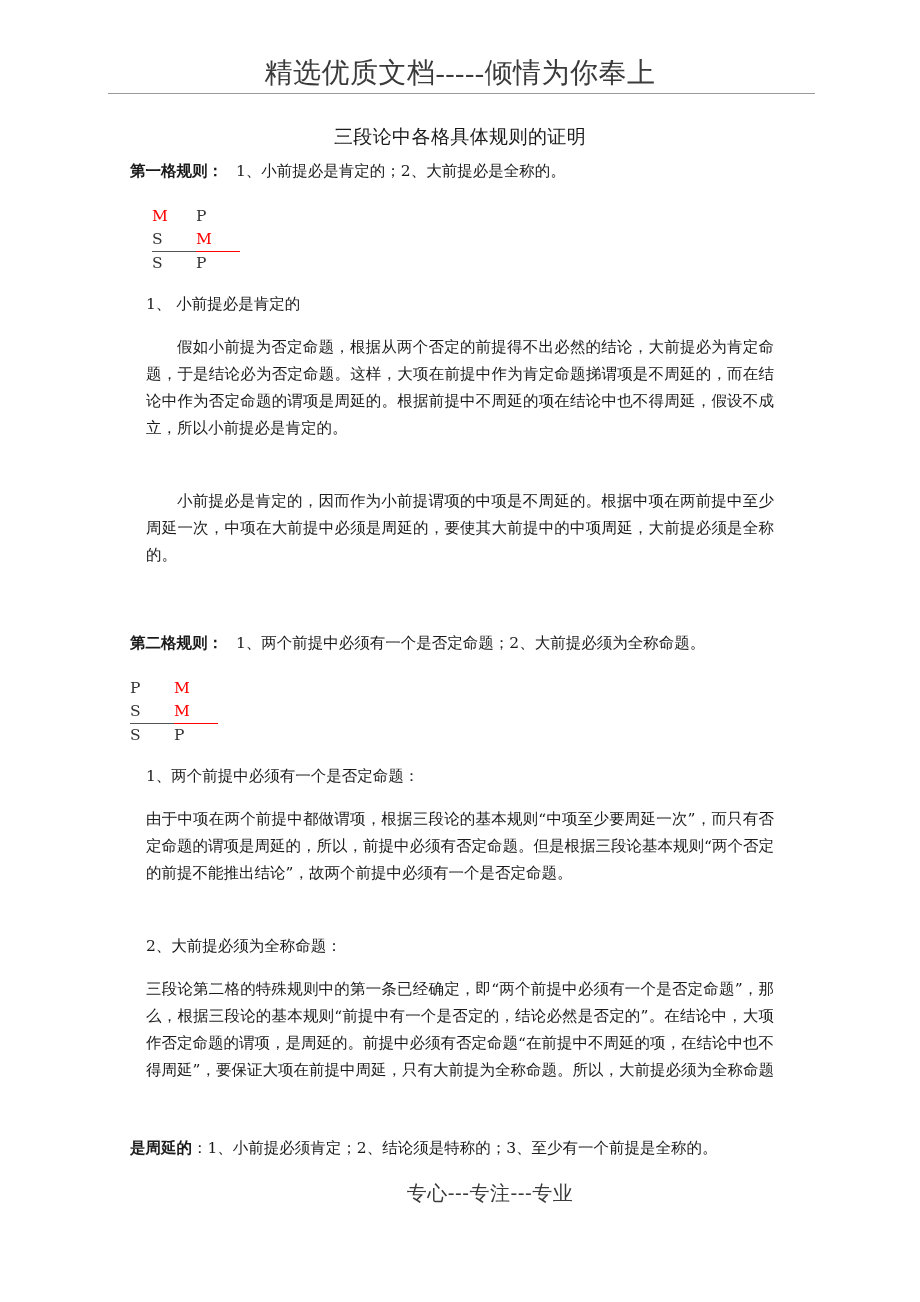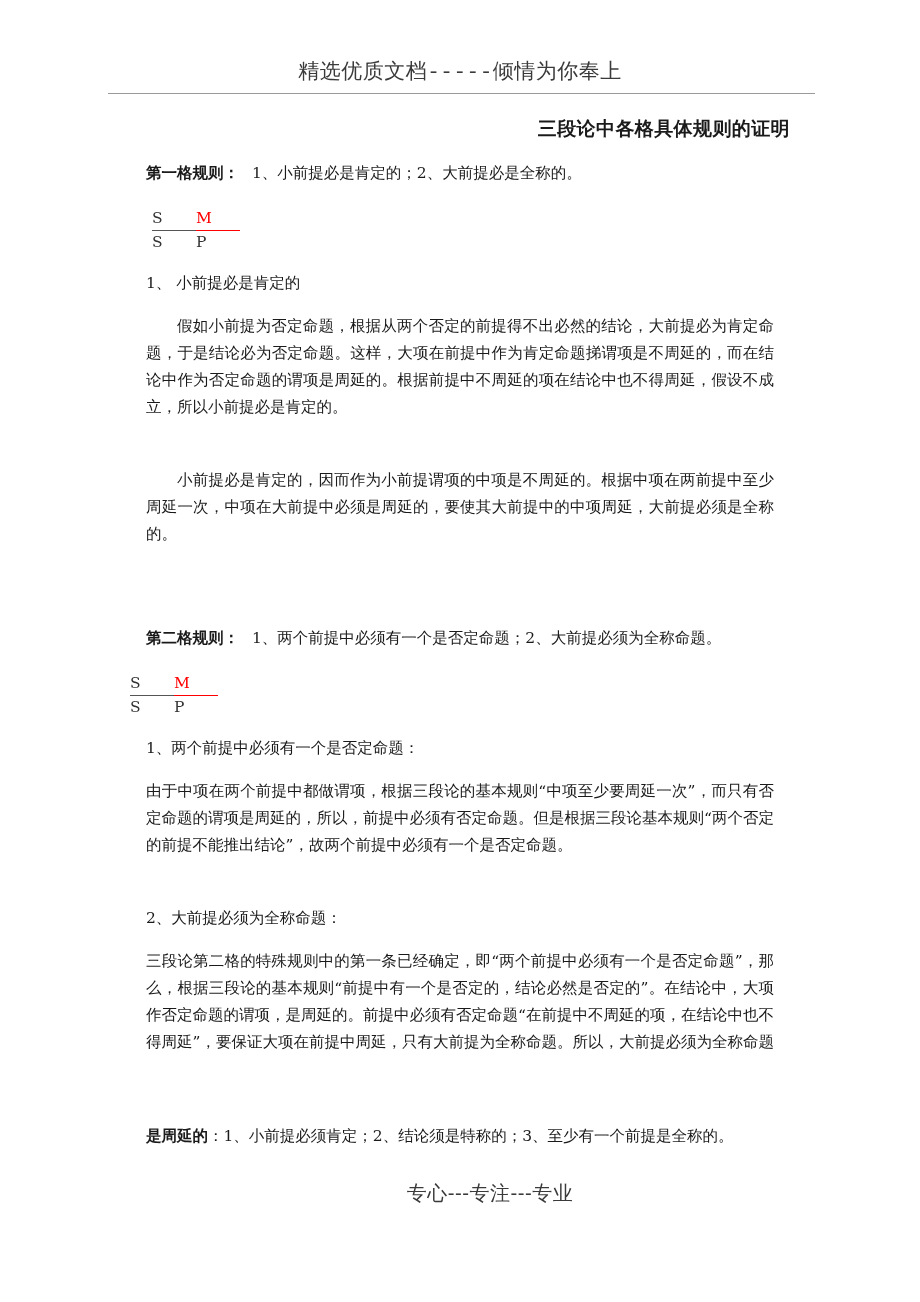--- a/index.html
+++ b/index.html
@@ -23,22 +23,22 @@
 
   
   .header {
     position: absolute;
     left: 0;
     top: 58px;
     width: 920px;
     text-align: center;
   }
   .header-text {
-    font-family: Liberation Mono, monospace;
-    font-size: 21px;
+    font-family: Liberation Serif, serif;
+    font-size: 28px;
     line-height: 30px;
     color: #3a3a3a;
     letter-spacing: 0.5px;
   }
   .header-rule {
     position: absolute;
     left: 108px;
     top: 93px;
     width: 707px;
     height: 1px;
@@ -47,33 +47,33 @@
 
   
   .content {
     position: absolute;
     left: 130px;
     top: 113px;
     width: 660px;
   }
 
   .doc-title {
-    text-align: right;
+    text-align: center;
     font-size: 19px;
     line-height: 30px;
     color: #1a1a1a;
-    margin: 0 0 6px 0;
-    font-weight: bold;
+    margin: 8px 0 6px 0;
+    font-weight: normal;
     letter-spacing: 0.4px;
   }
 
   .rule-head {
     font-size: 15.5px;
     line-height: 27px;
-    margin: 16px;
+    margin: 0;
     text-align: justify;
   }
   .rule-head .lbl {
     font-weight: bold;
   }
   .rule-head .gap {
     display: inline-block;
     width: 13px;
   }
 
@@ -146,36 +146,38 @@
   </div>
   <div class="header-rule"></div>
 
   <div class="content">
 
     <h1 class="doc-title">三段论中各格具体规则的证明</h1>
 
     <p class="rule-head"><span class="lbl">第一格规则：</span><span class="gap"></span><span>1、小前提必是肯定的；2、大前提必是全称的。</span></p>
 
     <div class="figure fig1">
+      <span class="fig-row"><span class="fig-cell term-red">M</span><span class="fig-cell term-dark">P</span></span>
       <span class="fig-row row-underline"><span class="fig-cell term-dark">S</span><span class="fig-cell term-red u-red">M</span></span>
       <span class="fig-row"><span class="fig-cell term-dark">S</span><span class="fig-cell term-dark">P</span></span>
     </div>
 
     <p class="para">1、 小前提必是肯定的</p>
     <p class="para indent">假如小前提为否定命题，根据从两个否定的前提得不出必然的结论，大前提必为肯定命题，于是结论必为否定命题。这样，大项在前提中作为肯定命题挮谓项是不周延的，而在结论中作为否定命题的谓项是周延的。根据前提中不周延的项在结论中也不得周延，假设不成立，所以小前提必是肯定的。</p>
 
     <div class="spacer-sm"></div>
 
     <p class="para indent">小前提必是肯定的，因而作为小前提谓项的中项是不周延的。根据中项在两前提中至少周延一次，中项在大前提中必须是周延的，要使其大前提中的中项周延，大前提必须是全称的。</p>
 
     <div class="spacer-xl"></div>
 
     <p class="rule-head"><span class="lbl">第二格规则：</span><span class="gap"></span><span>1、两个前提中必须有一个是否定命题；2、大前提必须为全称命题。</span></p>
 
     <div class="figure fig2">
+      <span class="fig-row"><span class="fig-cell term-dark">P</span><span class="fig-cell term-red">M</span></span>
       <span class="fig-row row-underline"><span class="fig-cell term-dark">S</span><span class="fig-cell term-red u-red">M</span></span>
       <span class="fig-row"><span class="fig-cell term-dark">S</span><span class="fig-cell term-dark">P</span></span>
     </div>
 
     <p class="para">1、两个前提中必须有一个是否定命题：</p>
     <p class="para">由于中项在两个前提中都做谓项，根据三段论的基本规则“中项至少要周延一次”，而只有否定命题的谓项是周延的，所以，前提中必须有否定命题。但是根据三段论基本规则“两个否定的前提不能推出结论”，故两个前提中必须有一个是否定命题。</p>
 
     <div class="spacer-sm"></div>
 
     <p class="para">2、大前提必须为全称命题：</p>

